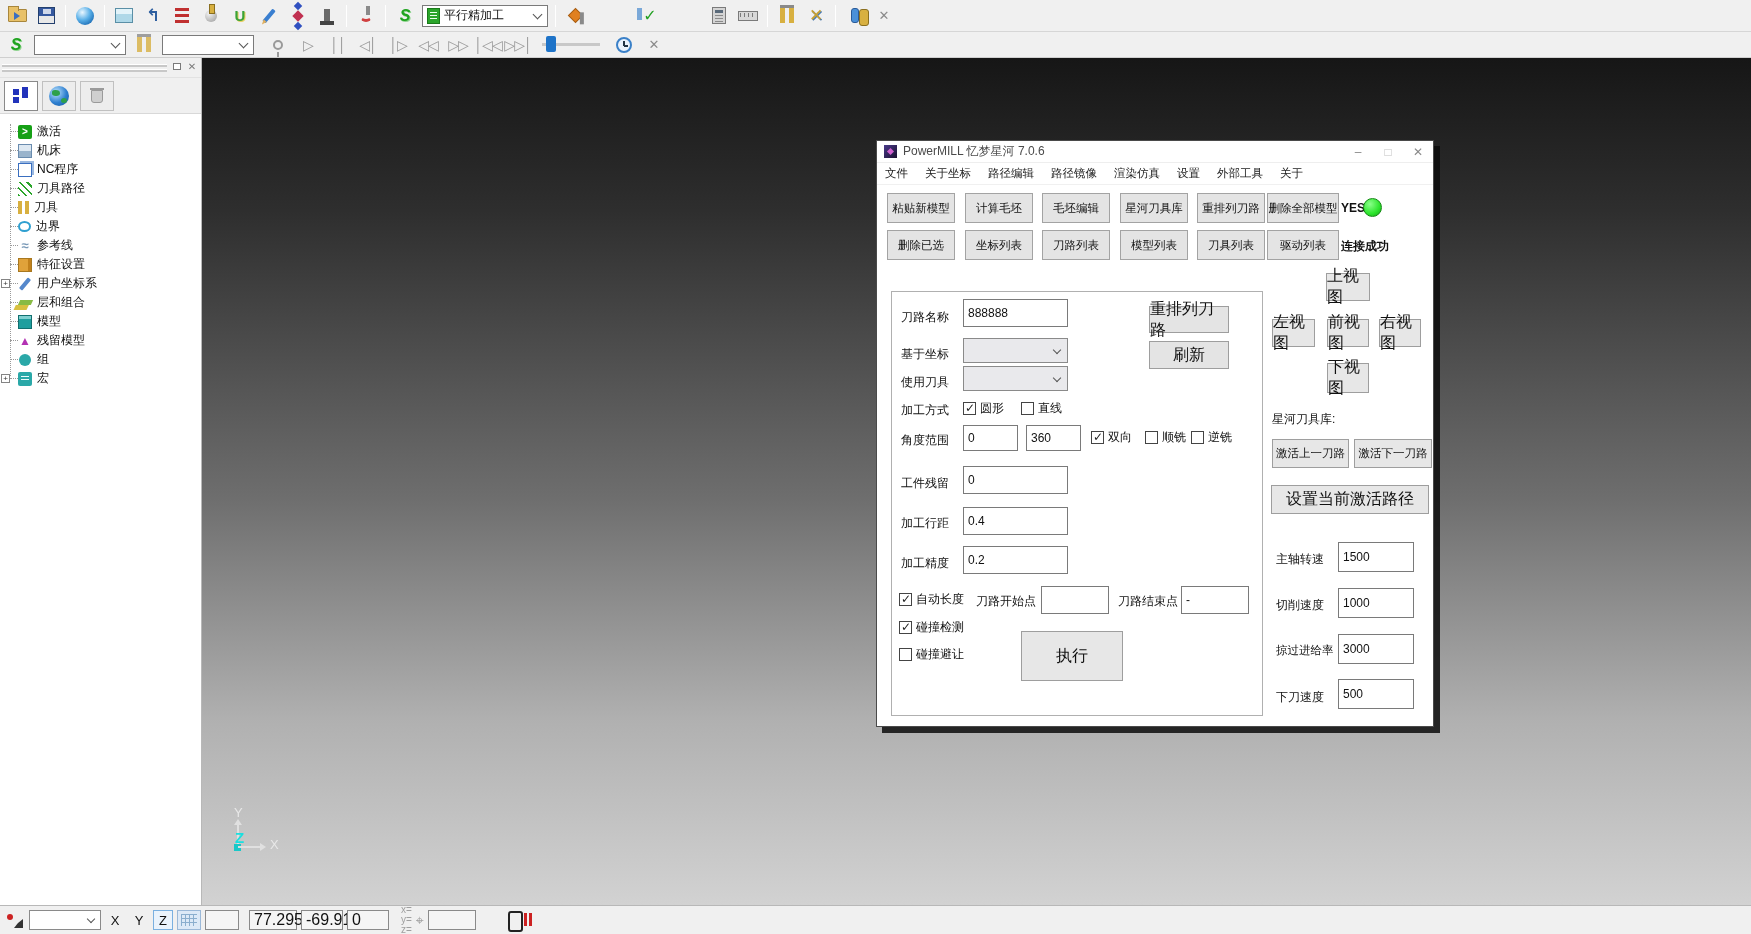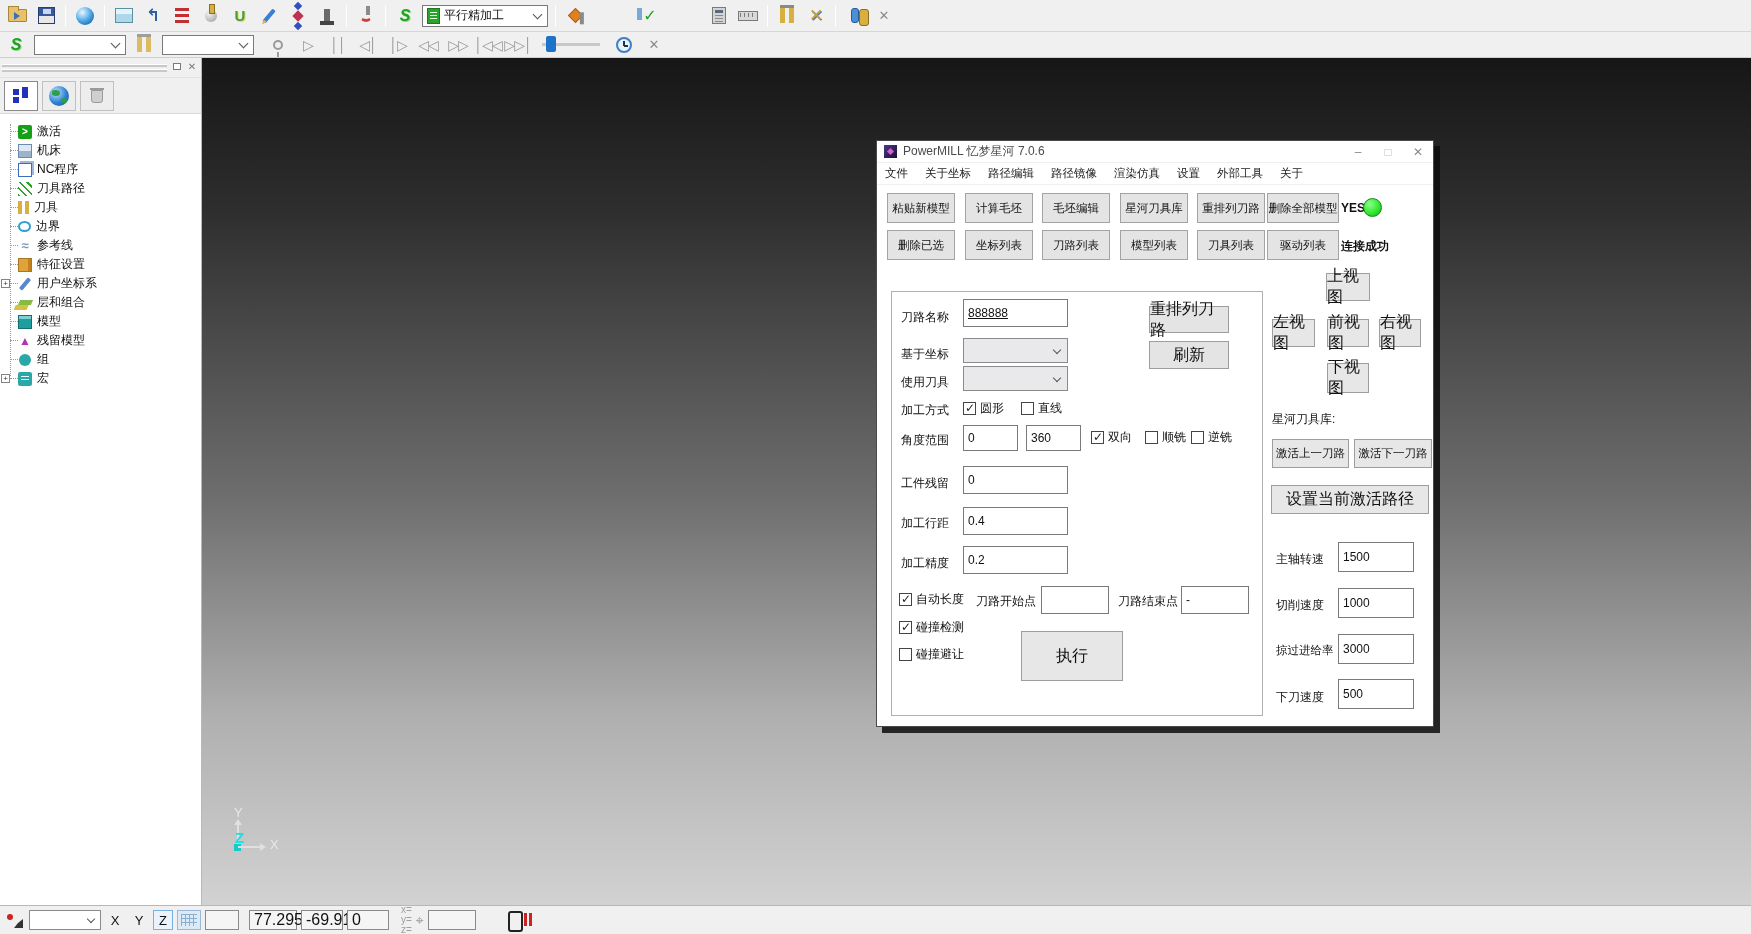--- a/index.html
+++ b/index.html
@@ -436,21 +436,21 @@
   <div class="abtn" style="left:88px;top:89px">坐标列表</div>
   <div class="abtn" style="left:165px;top:89px">刀路列表</div>
   <div class="abtn" style="left:243px;top:89px">模型列表</div>
   <div class="abtn" style="left:320px;top:89px">刀具列表</div>
   <div class="abtn" style="left:390px;top:89px;width:72px">驱动列表</div>
   <span class="flabel magenta" style="left:464px;top:97px">连接成功</span>
 
   <div id="tab-panel"></div>
 
   <span class="flabel" style="left:24px;top:168px">刀路名称</span>
-  <input class="fin" style="left: 86px; top: 158px; width: 105px; height: 28px; text-decoration: underline;" value="888888">
+  <input class="fin" style="left: 86px; top: 158px; width: 105px; height: 28px;" value="888888">
   <div class="dbtn" style="left:272px;top:165px;width:80px;height:27px;background:#e4e4e4">重排列刀路</div>
 
   <span class="flabel" style="left:24px;top:205px">基于坐标</span>
   <div class="fcombo" style="left:86px;top:197px;width:105px;height:25px">
     <span style="padding-left:4px"></span>
     <span class="chev"></span>
   </div>
   <div class="dbtn" style="left:272px;top:200px;width:80px;height:28px;background:#e4e4e4">刷新</div>
 
   <span class="flabel" style="left:24px;top:233px">使用刀具</span>

